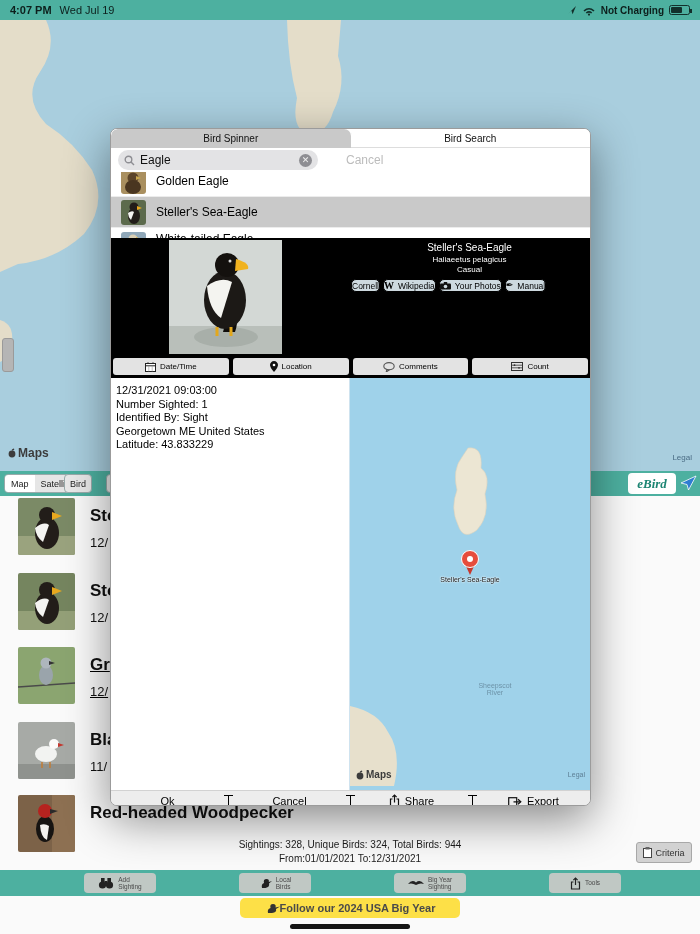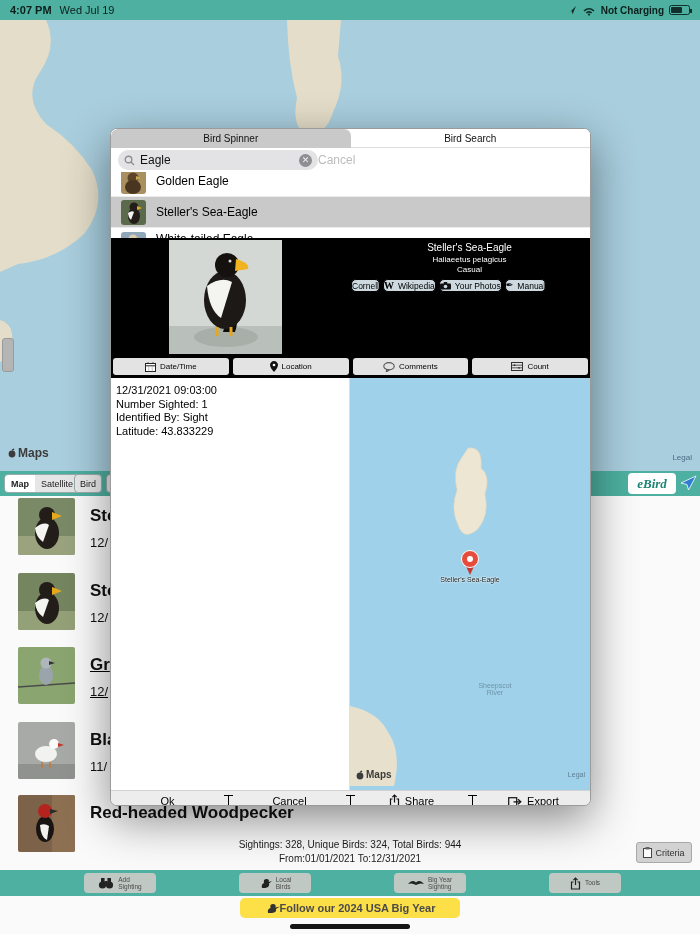--- a/index.html
+++ b/index.html
@@ -21,24 +21,24 @@
   .bgmap { position:absolute; top:20px; left:0; z-index:0; }
   .drawer-handle { position:absolute; left:2px; top:338px; width:12px; height:34px; background:#b5b5b5;
     border:1px solid #9a9a9a; border-radius:3px; z-index:1; }
   .maps-label-bg { position:absolute; top:446px; left:8px; z-index:2; display:flex; align-items:center; gap:2px;
     font-size:12px; font-weight:bold; color:#3c3c3c; }
   .legal-bg { position:absolute; top:453px; right:8px; z-index:2; font-size:8px; color:#4a6c84; }
   
   .band { position:absolute; top:471px; left:0; right:0; height:25px; background:#4db0a0; z-index:2; }
   .seg { position:absolute; left:4px; top:3px; height:19px; display:flex; border:1px solid #9aa; border-radius:4px; overflow:hidden; }
   .seg-item { padding:0 6px; display:flex; align-items:center; font-size:9px; color:#222; background:#e6e6e6; }
-  .seg-item.sel { background:#fff; font-weight:bold; }
+  .seg-item.sel { background:#fff; font-weight:normal; }
   .band-btn { position:absolute; top:3px; height:19px; background:#e9e9e9; border:1px solid #9aa; border-radius:4px;
     display:flex; align-items:center; justify-content:center; font-size:9px; color:#222; }
-  .btn-bird { left:74px; width:28px; }
+  .btn-bird { left:64px; width:28px; }
   .btn-data { left:106px; width:26px; }
   .ebird { position:absolute; right:24px; top:2px; width:48px; height:21px; background:#fff; border-radius:4px;
     display:flex; align-items:center; justify-content:center; font-family:"Liberation Serif", serif;
     font-style:italic; font-weight:bold; font-size:13px; color:#1d8573; }
   .plane { position:absolute; right:3px; top:4px; }
   
   .list { position:absolute; top:496px; left:0; right:0; height:374px; background:#fafafa; z-index:1; }
   .lrow { position:absolute; left:18px; display:flex; gap:15px; }
   .lrow.r1 { top:2px; } .lrow.r2 { top:77px; } .lrow.r3 { top:151px;text-decoration:underline; } .lrow.r4 { top:226px; } .lrow.r5 { top:299px; }
   .thumb { width:57px; height:57px; border-radius:2px; overflow:hidden; flex:0 0 57px; }
@@ -61,21 +61,21 @@
     display:flex; align-items:center; justify-content:center; gap:0; font-size:11px; font-weight:bold; color:#4a4a4a; }
   .home { position:absolute; left:290px; top:28px; width:120px; height:5px; border-radius:3px; background:#151515; }
   
   .modal { position:absolute; left:110px; top:128px; width:481px; height:678px; z-index:10; background:#fff;
     border-radius:7px; overflow:hidden; box-shadow:0 14px 45px rgba(0,0,0,.45); border:1px solid #9b9b9b;
     display:flex; flex-direction:column; }
   .mtabs { flex:0 0 19px; display:flex; background:#fff; }
   .mtab { flex:1; display:flex; align-items:center; justify-content:center; font-size:10px; color:#111; }
   .mtab.inactive { background:#c9c9c9; border-radius:7px 7px 0 0; }
   .mtab.active { background:#fff; border-radius:7px 7px 0 0; box-shadow:0 -1px 0 #ddd inset; }
-  .msearch { flex:0 0 24px; display:flex; align-items:center; padding:0 7px; gap:0; background:#fff; }
+  .msearch { flex:0 0 24px; display:flex; align-items:center; padding:0 7px; gap:28px; background:#fff; }
   .sfield { width:200px; height:20px; background:#e3e3e5; border-radius:10px; display:flex; align-items:center;
     padding:0 6px; gap:5px; }
   .sfield .val { flex:1; font-size:12px; color:#111; }
   .clearbtn { width:13px; height:13px; border-radius:50%; background:#8e8e93; color:#efefef; font-size:9px;
     line-height:13px; text-align:center; flex:0 0 13px; }
   .cancel-lbl { font-size:12px; color:#bcbcbc; }
   .mlist { flex:0 0 66px; overflow:hidden; }
   .mrow { height:31px; display:flex; align-items:center; gap:10px; padding-left:10px; border-bottom:1px solid #ececec; background:#fff; }
   .mrow.first { margin-top:-6px; }
   .mrow.selected { background:#c9c9c9; }
@@ -454,20 +454,21 @@
           </svg>
         <span>Count</span>
       </div>
     </div>
 
     <div class="mcontent">
       <div class="minfo">
         <div>12/31/2021 09:03:00</div>
         <div>Number Sighted: 1</div>
         <div>Identified By: Sight</div>
+        <div>Georgetown ME United States</div>
         <div>Latitude: 43.833229</div>
       </div>
       <div class="mmap">
         <svg width="241" height="408" viewBox="0 0 241 408">
           <rect width="241" height="408" fill="#9fd2ea"></rect>
           <path d="M118 70 Q133 68 131 90 Q141 98 135 116 Q140 138 127 152 Q113 163 108 147 Q100 130 107 112 Q102 92 112 79 Z" fill="#ece6d3" stroke="#d8d2bd" stroke-width="0.6"></path>
           <path d="M0 328 Q28 334 38 354 Q52 374 44 408 L0 408 Z" fill="#e7e0cc"></path>
           <g>
             <path d="M120 197 L114.5 185 L125.5 185 Z" fill="#c8372c"></path>
             <circle cx="120" cy="181" r="8.5" fill="#e64c3c" stroke="#fff" stroke-width="1"></circle>

